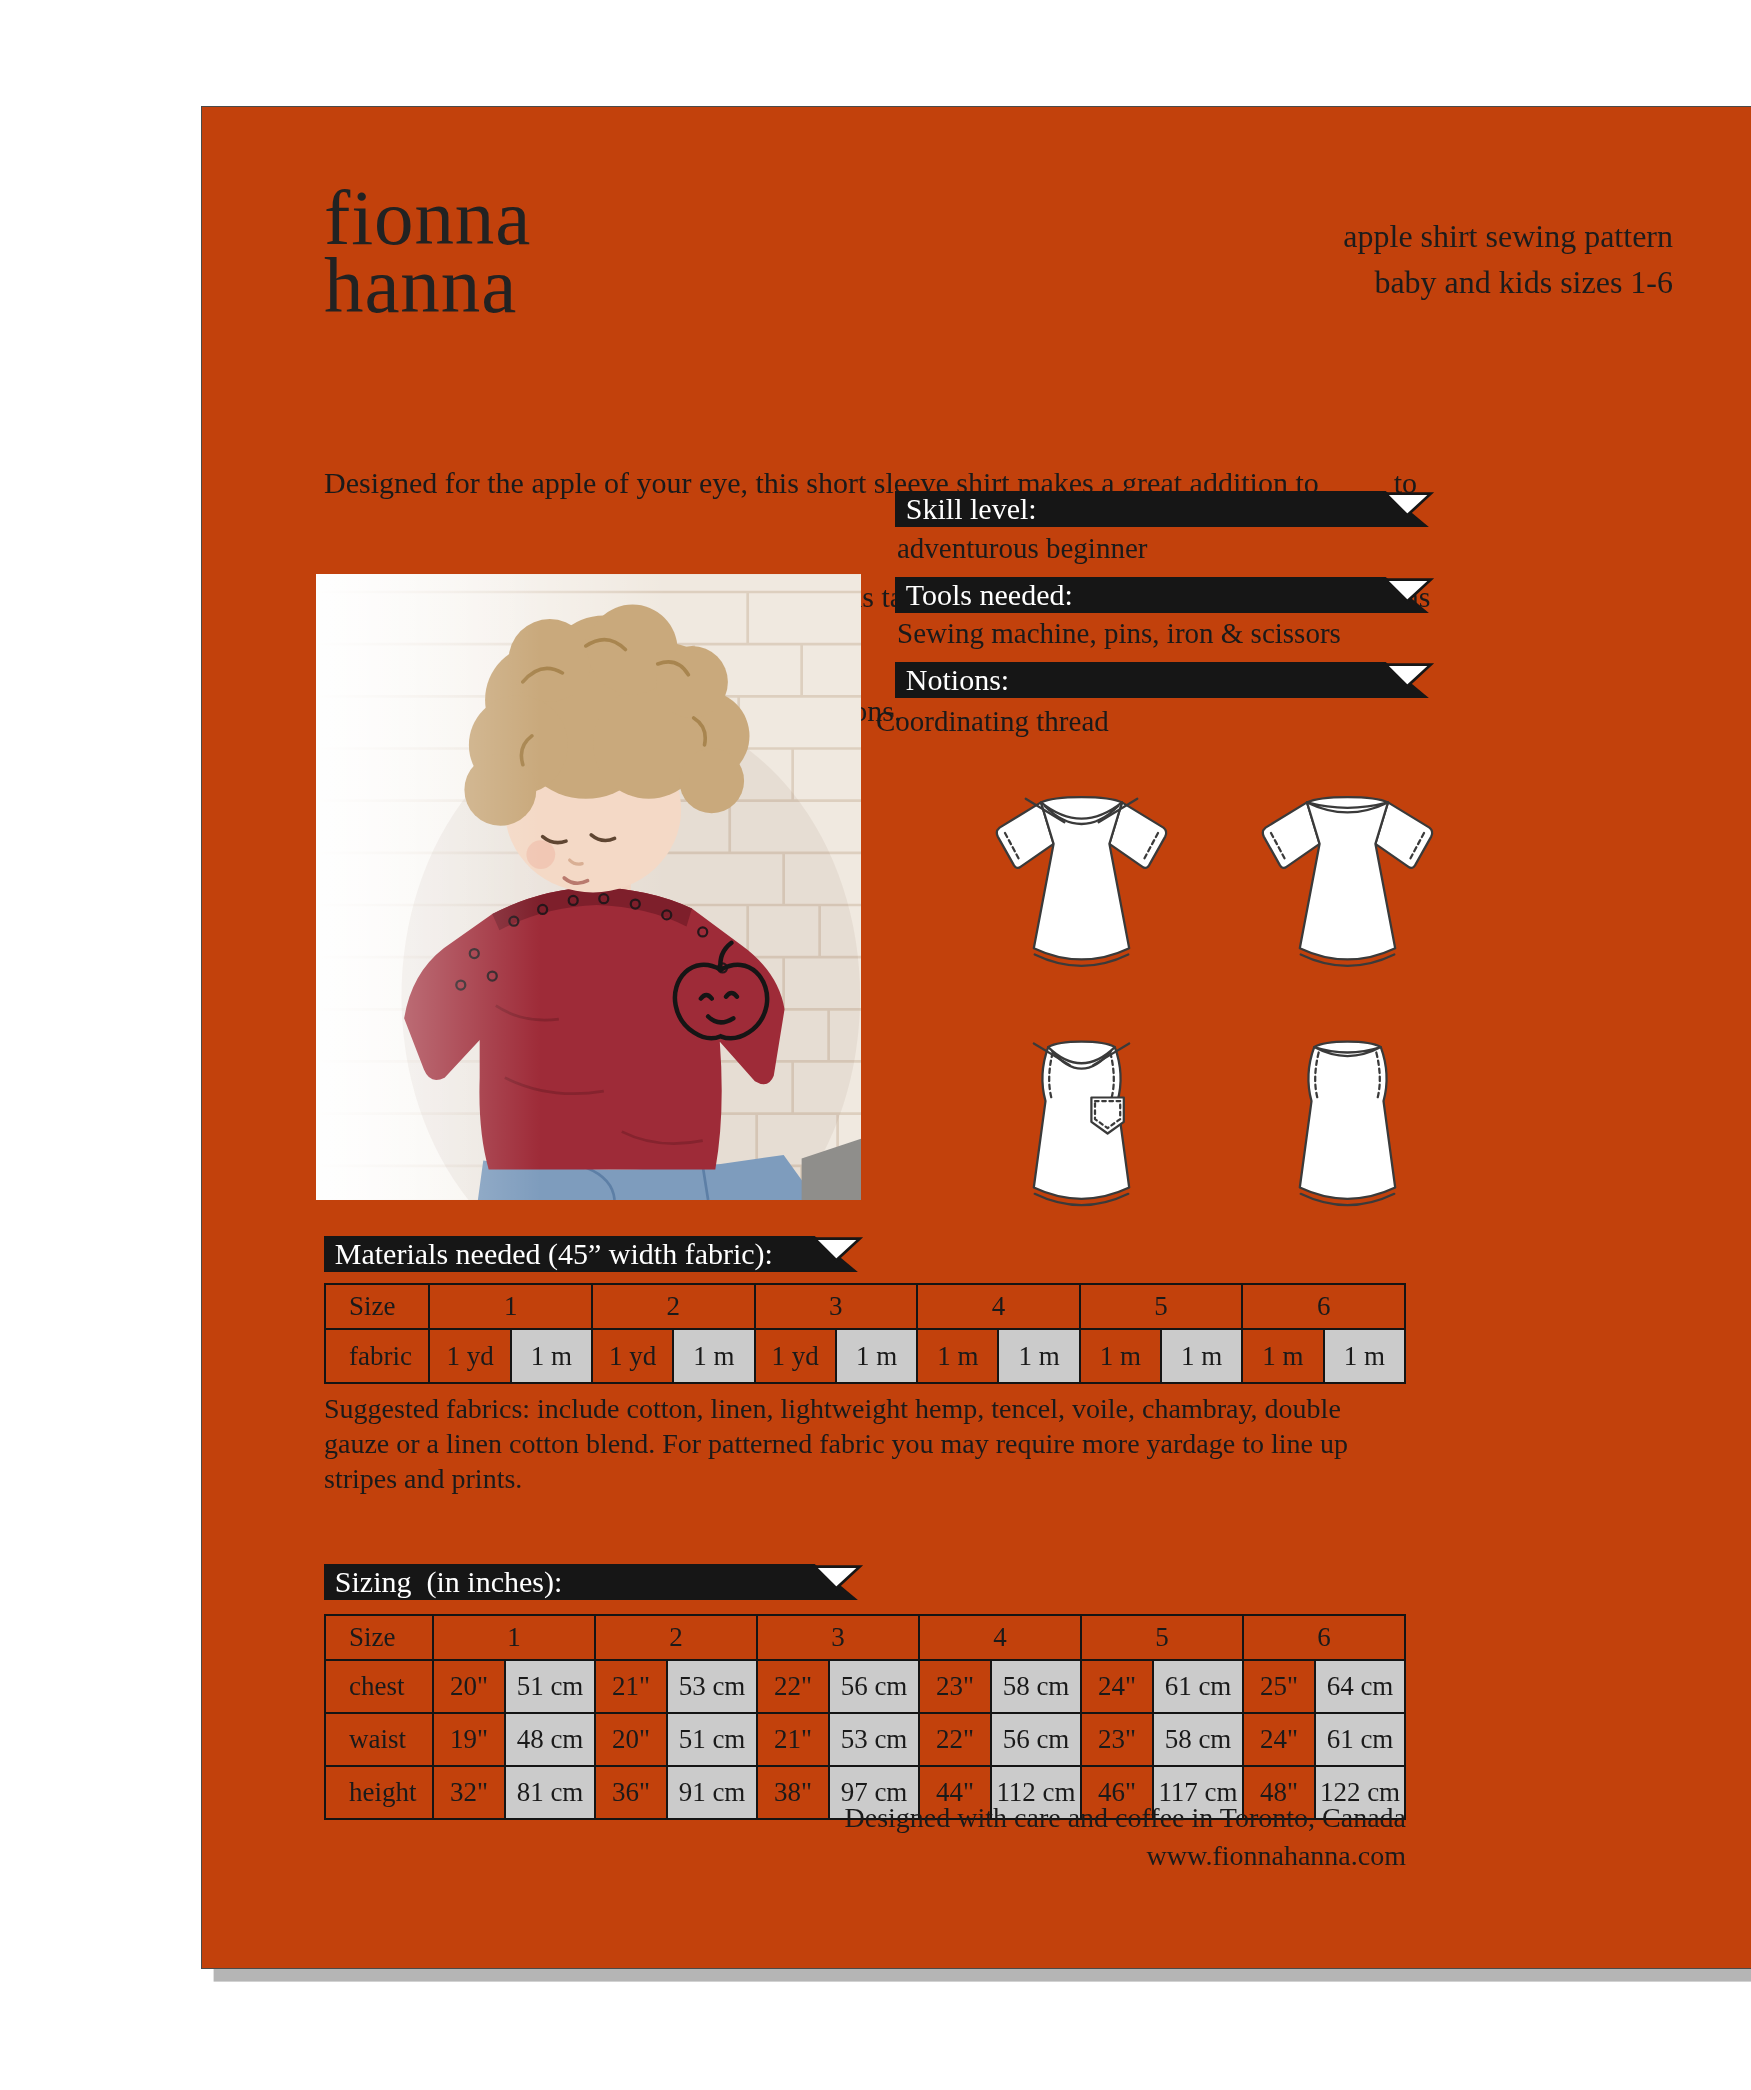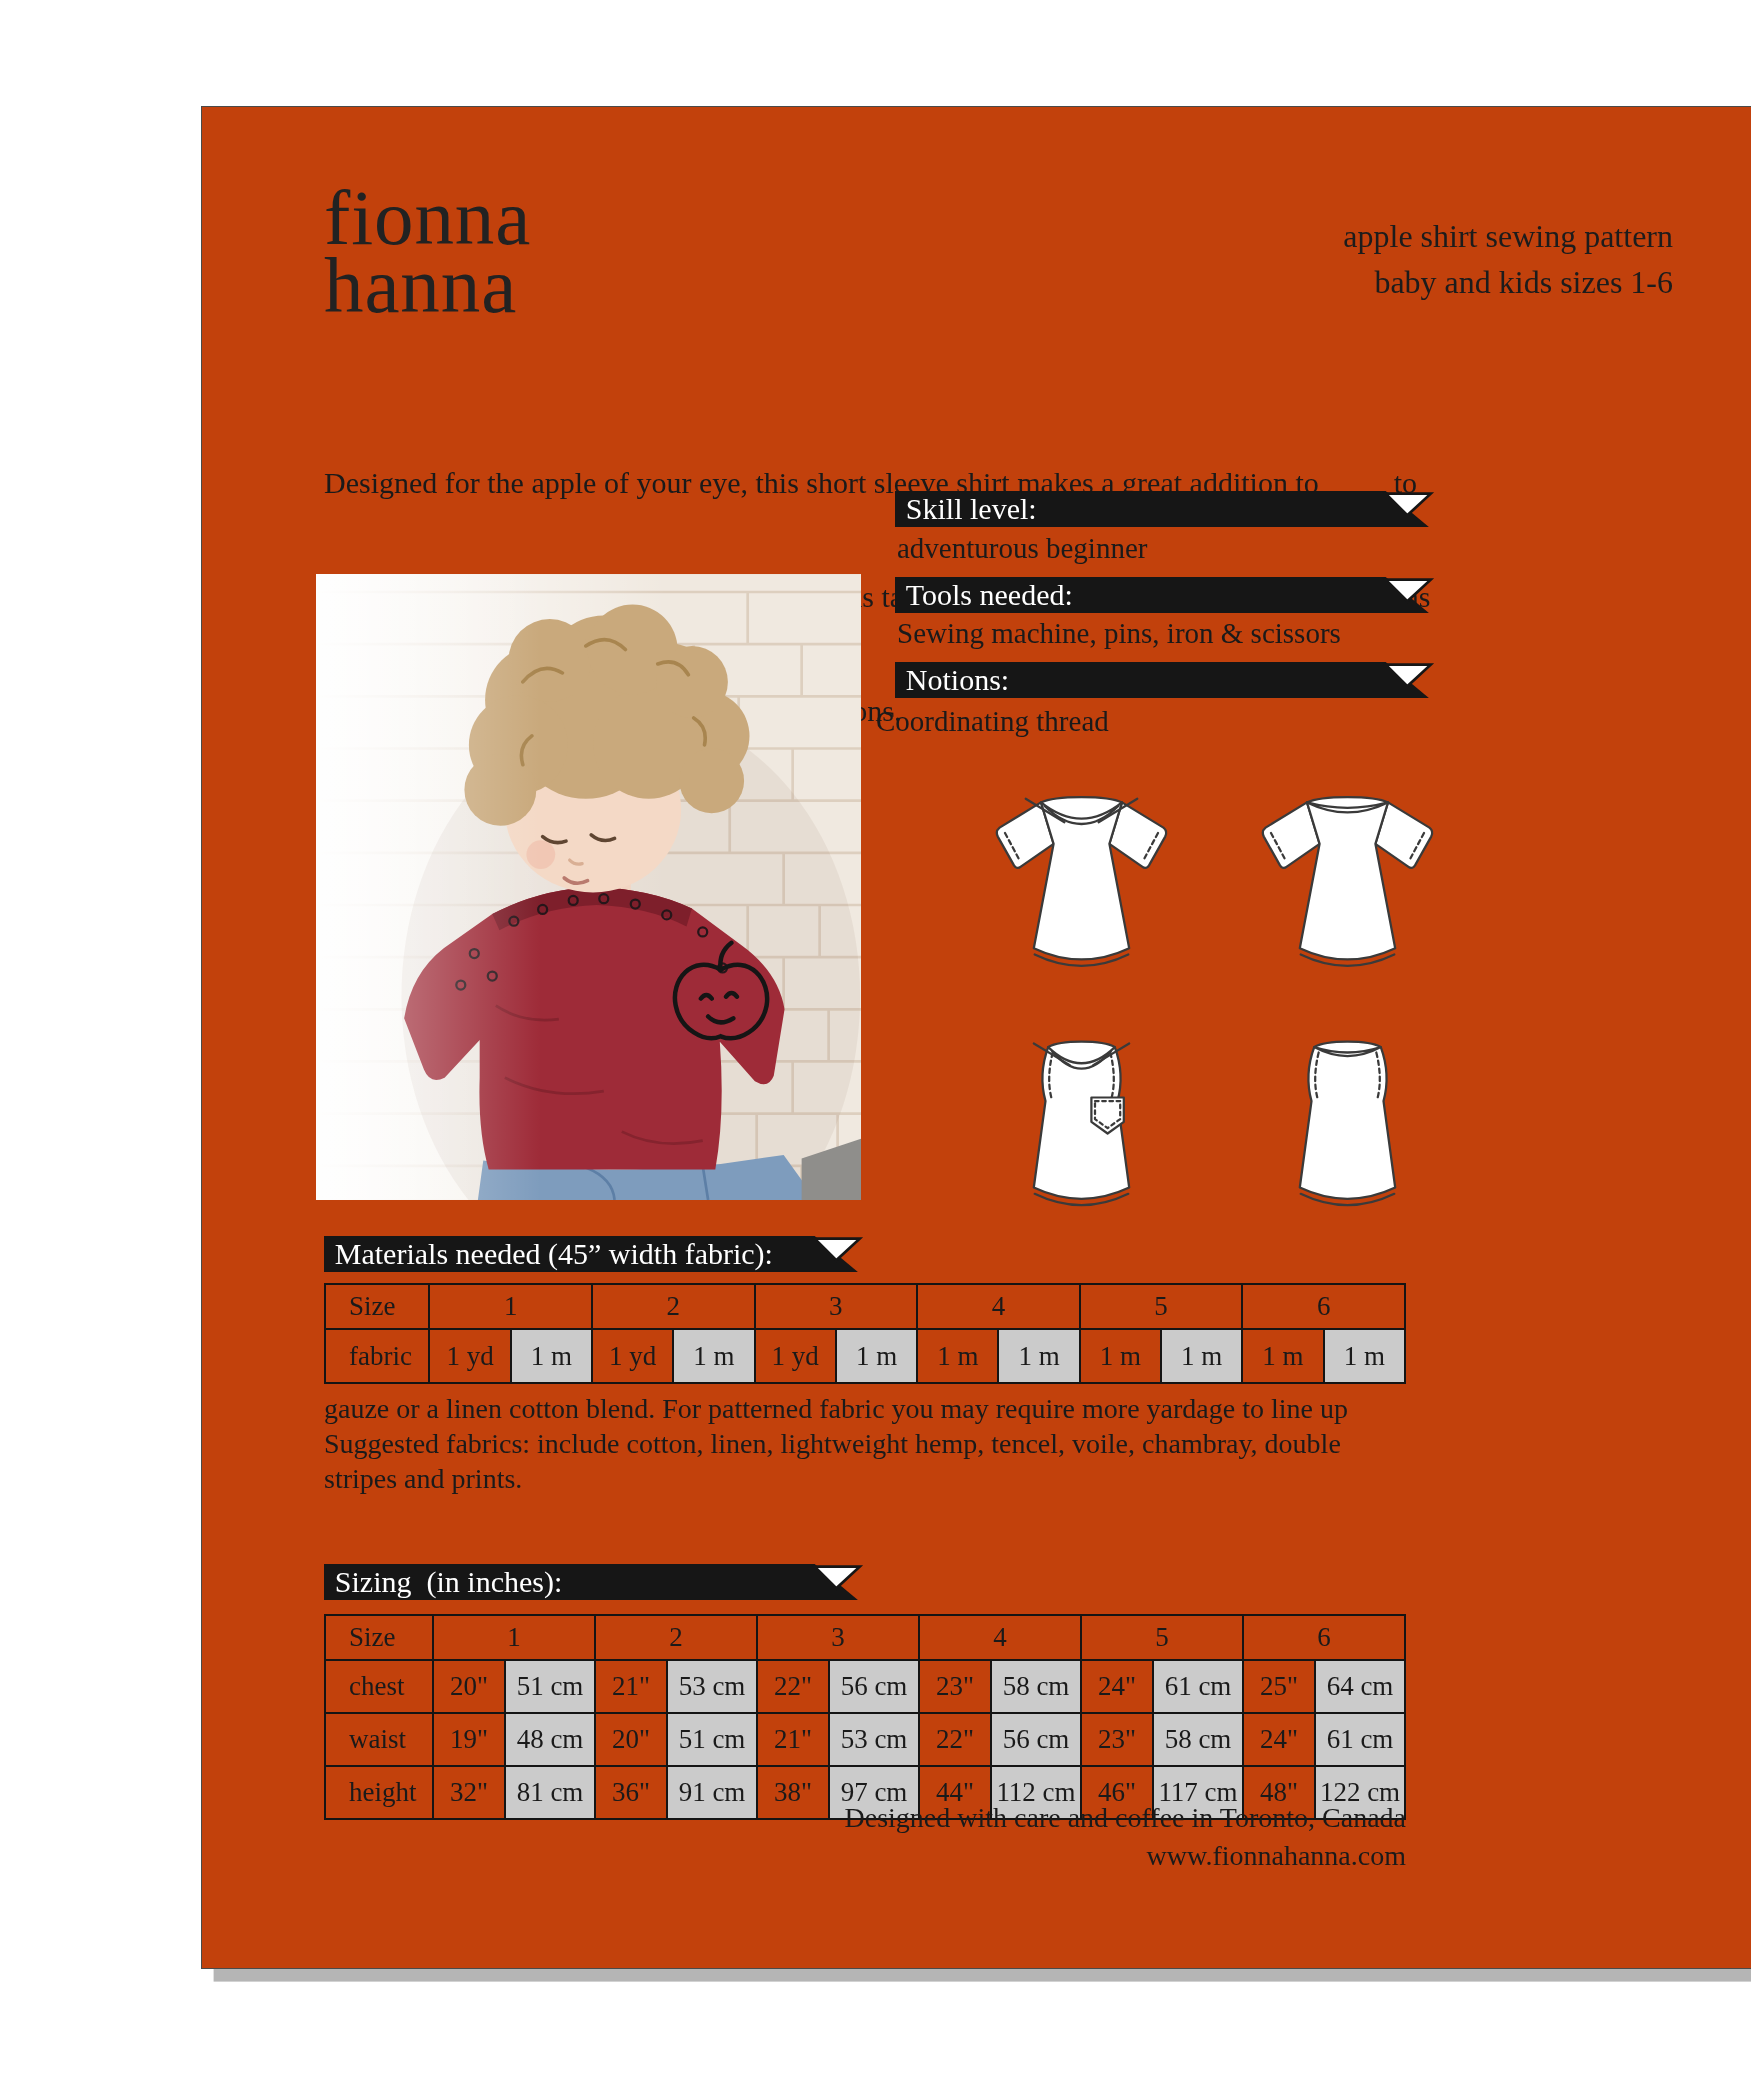--- a/index.html
+++ b/index.html
@@ -262,22 +262,22 @@
       <td class="sh">1 m</td>
       <td>1 m</td>
       <td class="sh">1 m</td>
       <td>1 m</td>
       <td class="sh">1 m</td>
     </tr>
   </tbody>
     </table>
 
   <div class="abs note">
+    <div>Suggested fabrics: include cotton, linen, lightweight hemp, tencel, voile, chambray, double</div>
     <div>gauze or a linen cotton blend. For patterned fabric you may require more yardage to line up</div>
-    <div>Suggested fabrics: include cotton, linen, lightweight hemp, tencel, voile, chambray, double</div>
     <div>stripes and prints.</div>
   </div>
 
   <div class="abs ribbon" style="left:122px;top:1457px;">
     <svg viewBox="0 0 602 40" preserveAspectRatio="none">
       <polygon points="0,0 545,0 593,40 0,40" fill="#161616"></polygon>
       <polygon points="545,3 595,3 569,27" fill="#ffffff" stroke="#161616" stroke-width="3"></polygon>
     </svg>
     <span class="rlabel">Sizing  (in inches):</span>
   </div>

